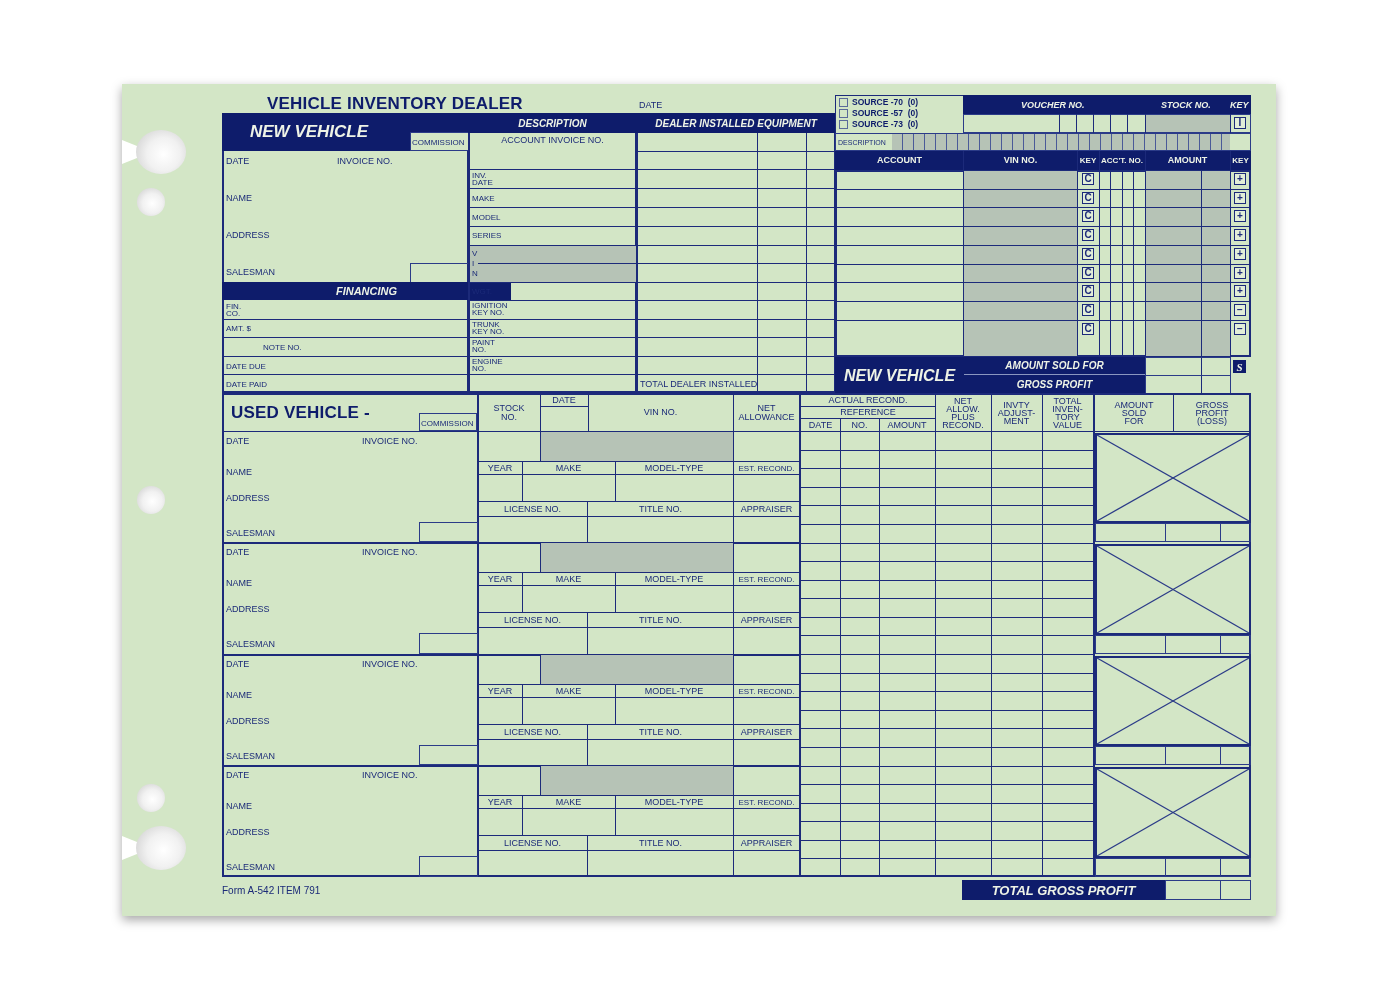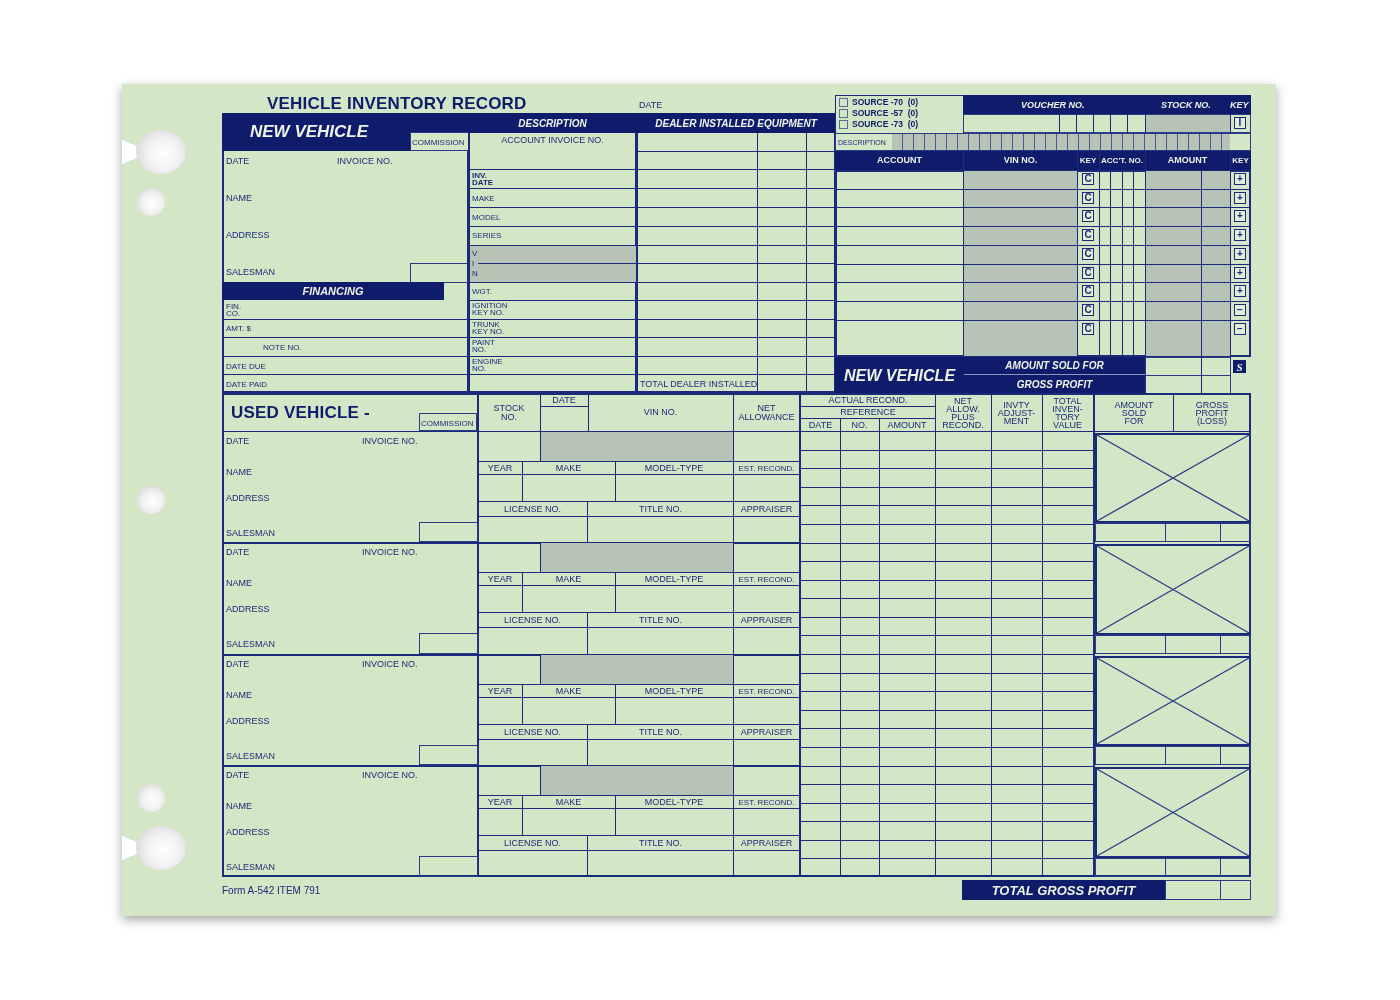--- a/index.html
+++ b/index.html
@@ -27,39 +27,39 @@
   <div class="hole" style="left:14px;top:46px;width:50px;height:44px;"></div>
   <div class="hole" style="left:15px;top:104px;width:28px;height:28px;"></div>
   <div class="hole" style="left:15px;top:402px;width:28px;height:28px;"></div>
   <div class="hole" style="left:15px;top:700px;width:28px;height:28px;"></div>
   <div class="notch" style="left:0;top:752px;"></div>
   <div class="hole" style="left:14px;top:742px;width:50px;height:44px;"></div>
 </div>
 
 <div id="form" style="position:absolute;left:0;top:0;width:1400px;height:1000px;">
 
-  <div class="title" style="left:267px;top:94px;">VEHICLE INVENTORY RECORD</div>
+  <div class="title" style="left:267px;top:94px;">VEHICLE INVENTORY DEALER</div>
   <div class="lbl" style="left:639px;top:101px;">DATE</div>
 
   <div class="bx" style="left:222px;top:113px;width:247px;height:280px;border-width:2px;border-color:#1c2a7a;"></div>
   <div class="navy" style="left:222px;top:113px;width:247px;height:20px;"></div>
   <div class="navy" style="left:222px;top:113px;width:189px;height:38px;justify-content:flex-start;padding-left:28px;font-size:17px;">
     <span>NEW VEHICLE</span>
   </div>
   <div class="bx" style="left:410px;top:132px;width:59px;height:19px;background:#d3e6c6;"></div>
   <div class="lbl" style="left:412px;top:138px;font-size:8px;">COMMISSION</div>
 
   <div class="lbl" style="left:226px;top:157px;">DATE</div>
   <div class="lbl" style="left:337px;top:157px;">INVOICE NO.</div>
   <div class="lbl" style="left:226px;top:194px;">NAME</div>
   <div class="lbl" style="left:226px;top:231px;">ADDRESS</div>
   <div class="lbl" style="left:226px;top:268px;">SALESMAN</div>
   <div class="bx" style="left:410px;top:263px;width:59px;height:20px;"></div>
 
-  <div class="navy" style="left:222px;top:282px;width:222px;height:18px;font-size:11px;">FINANCING</div>
+  <div class="navy" style="left:222px;top:282px;width:289px;height:18px;font-size:11px;">FINANCING</div>
   <div class="ln" style="left:222px;top:319px;width:247px;height:1px;"></div>
   <div class="ln" style="left:222px;top:337px;width:247px;height:1px;"></div>
   <div class="ln" style="left:222px;top:356px;width:247px;height:1px;"></div>
   <div class="ln" style="left:222px;top:374px;width:247px;height:1px;"></div>
   <div class="lbls" style="left:226px;top:303px;">FIN.
 CO.</div>
   <div class="lbl" style="left:226px;top:324px;font-size:8px;">AMT. $</div>
   <div class="lbl" style="left:226px;top:343px;font-size:8px;padding-left:37px;">NOTE NO.</div>
   <div class="lbl" style="left:226px;top:362px;font-size:8px;">DATE DUE</div>
   <div class="lbl" style="left:226px;top:380px;font-size:8px;">DATE PAID</div>
@@ -73,21 +73,21 @@
   <div class="ln" style="left:468px;top:188px;width:169px;height:1px;"></div>
   <div class="ln" style="left:468px;top:207px;width:169px;height:1px;"></div>
   <div class="ln" style="left:468px;top:226px;width:169px;height:1px;"></div>
   <div class="ln" style="left:468px;top:245px;width:169px;height:1px;"></div>
   <div class="ln" style="left:468px;top:282px;width:169px;height:1px;"></div>
   <div class="ln" style="left:468px;top:300px;width:169px;height:1px;"></div>
   <div class="ln" style="left:468px;top:319px;width:169px;height:1px;"></div>
   <div class="ln" style="left:468px;top:337px;width:169px;height:1px;"></div>
   <div class="ln" style="left:468px;top:356px;width:169px;height:1px;"></div>
   <div class="ln" style="left:468px;top:374px;width:169px;height:1px;"></div>
-  <div class="lbls" style="left:472px;top:172px;font-weight:bold;">INV.
+  <div class="lbls" style="left:472px;top:172px;">INV.
 DATE</div>
   <div class="lbl" style="left:472px;top:194px;font-size:8px;">MAKE</div>
   <div class="lbl" style="left:472px;top:213px;font-size:8px;">MODEL</div>
   <div class="lbl" style="left:472px;top:231px;font-size:8px;">SERIES</div>
   <div class="lbls" style="left:472px;top:249px;line-height:10px;">V
 I
 N</div>
   <div class="lbl" style="left:472px;top:287px;font-size:8px;">WGT.</div>
   <div class="lbls" style="left:472px;top:302px;">IGNITION
 KEY NO.</div>

